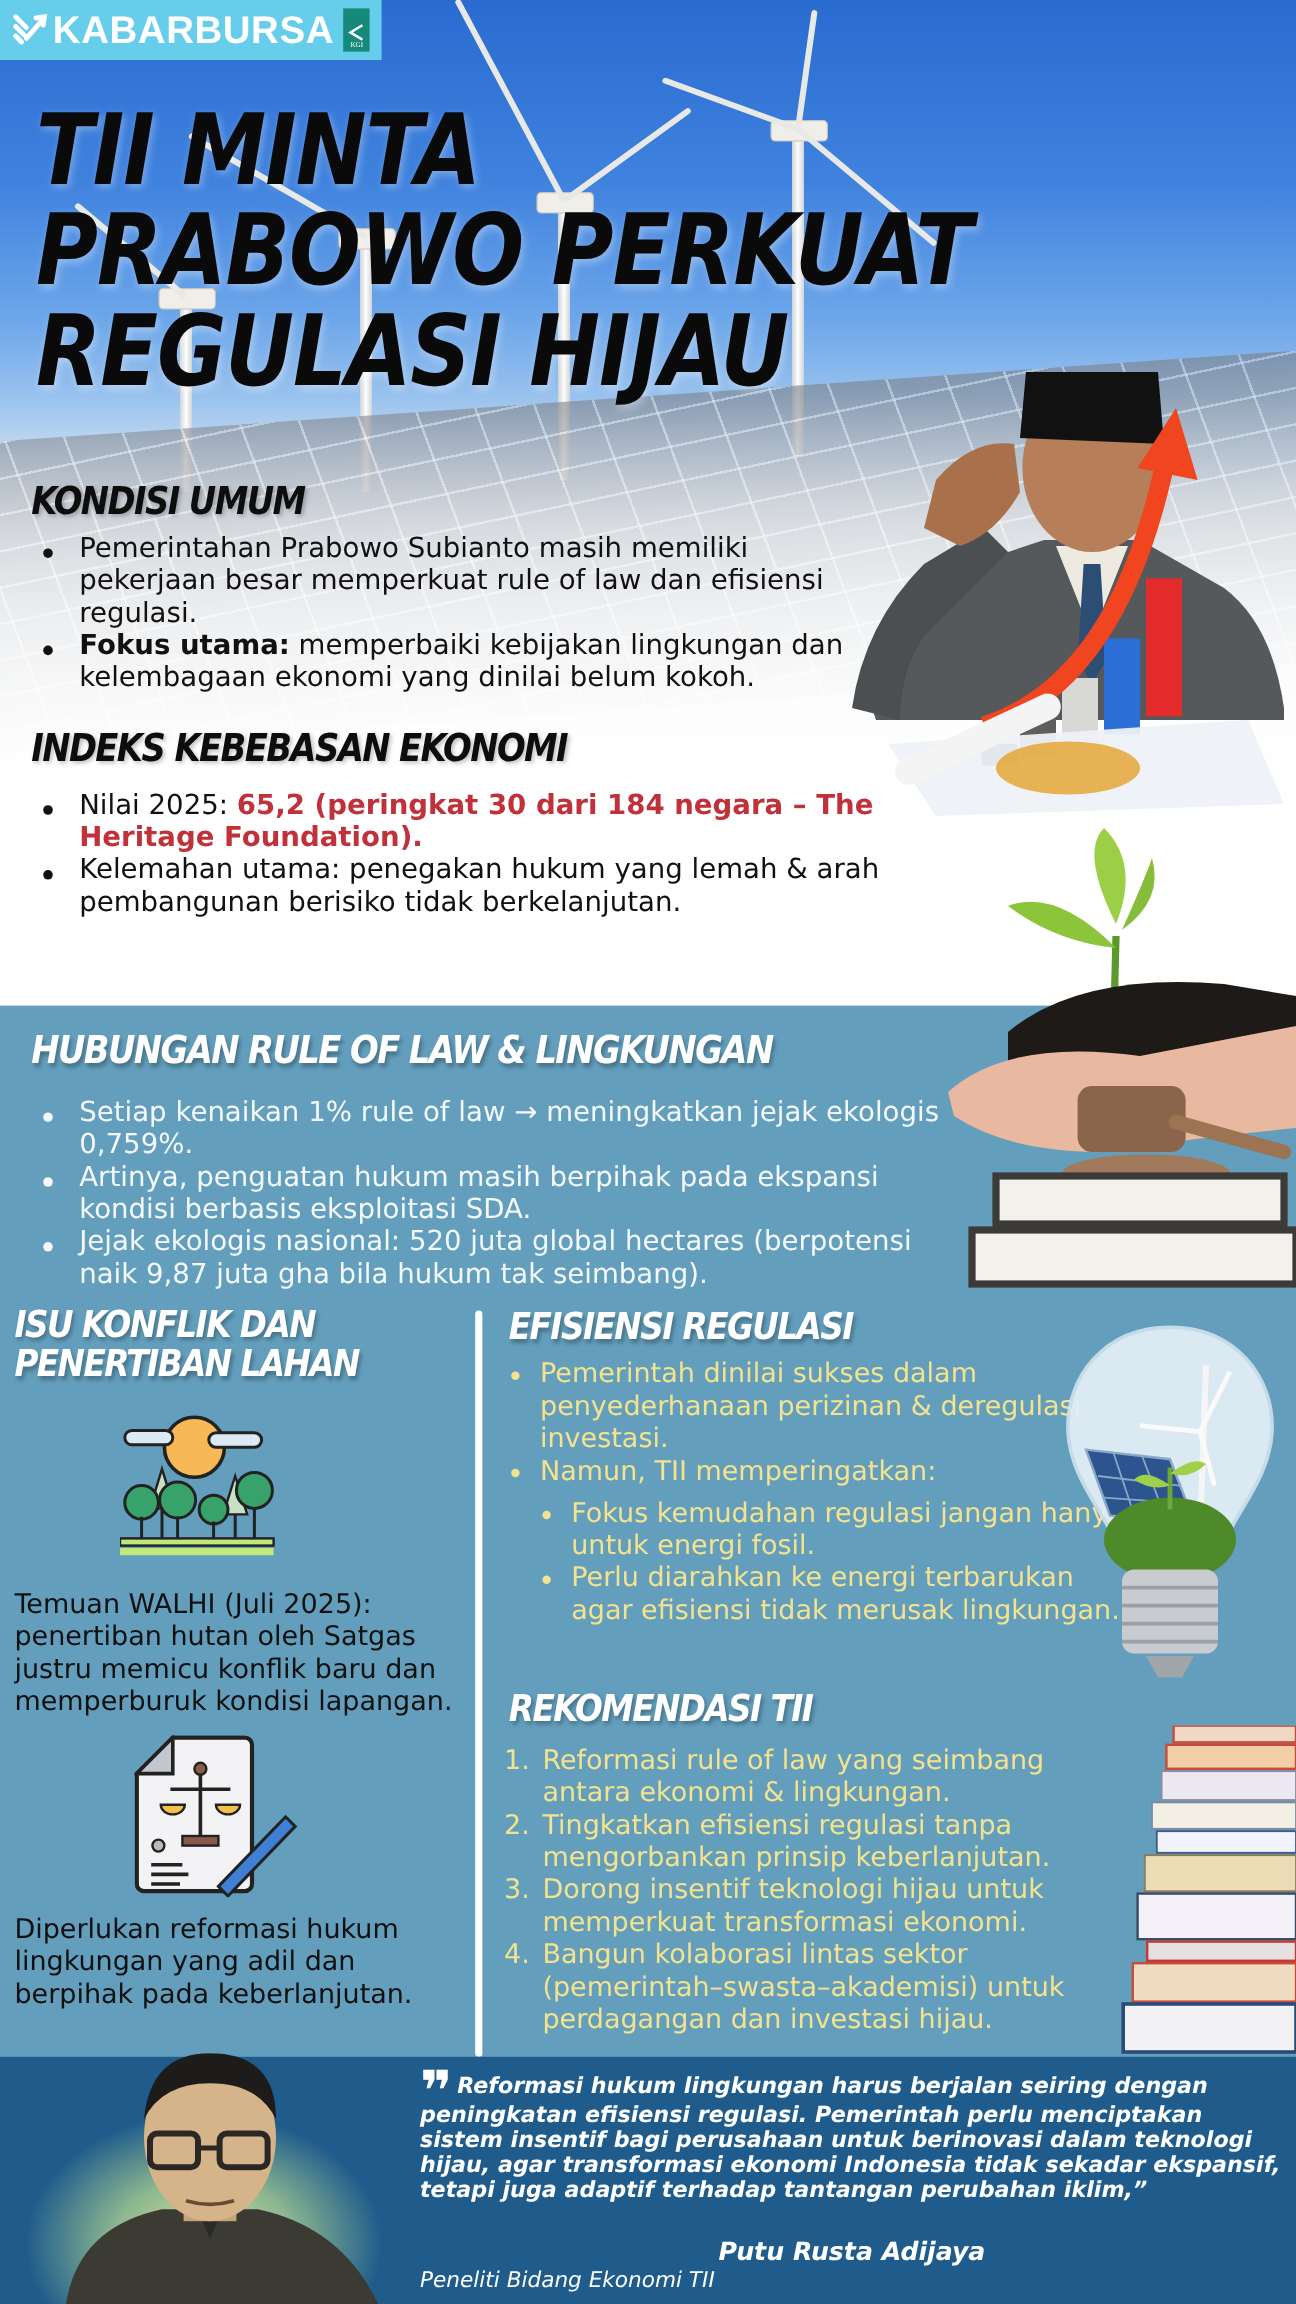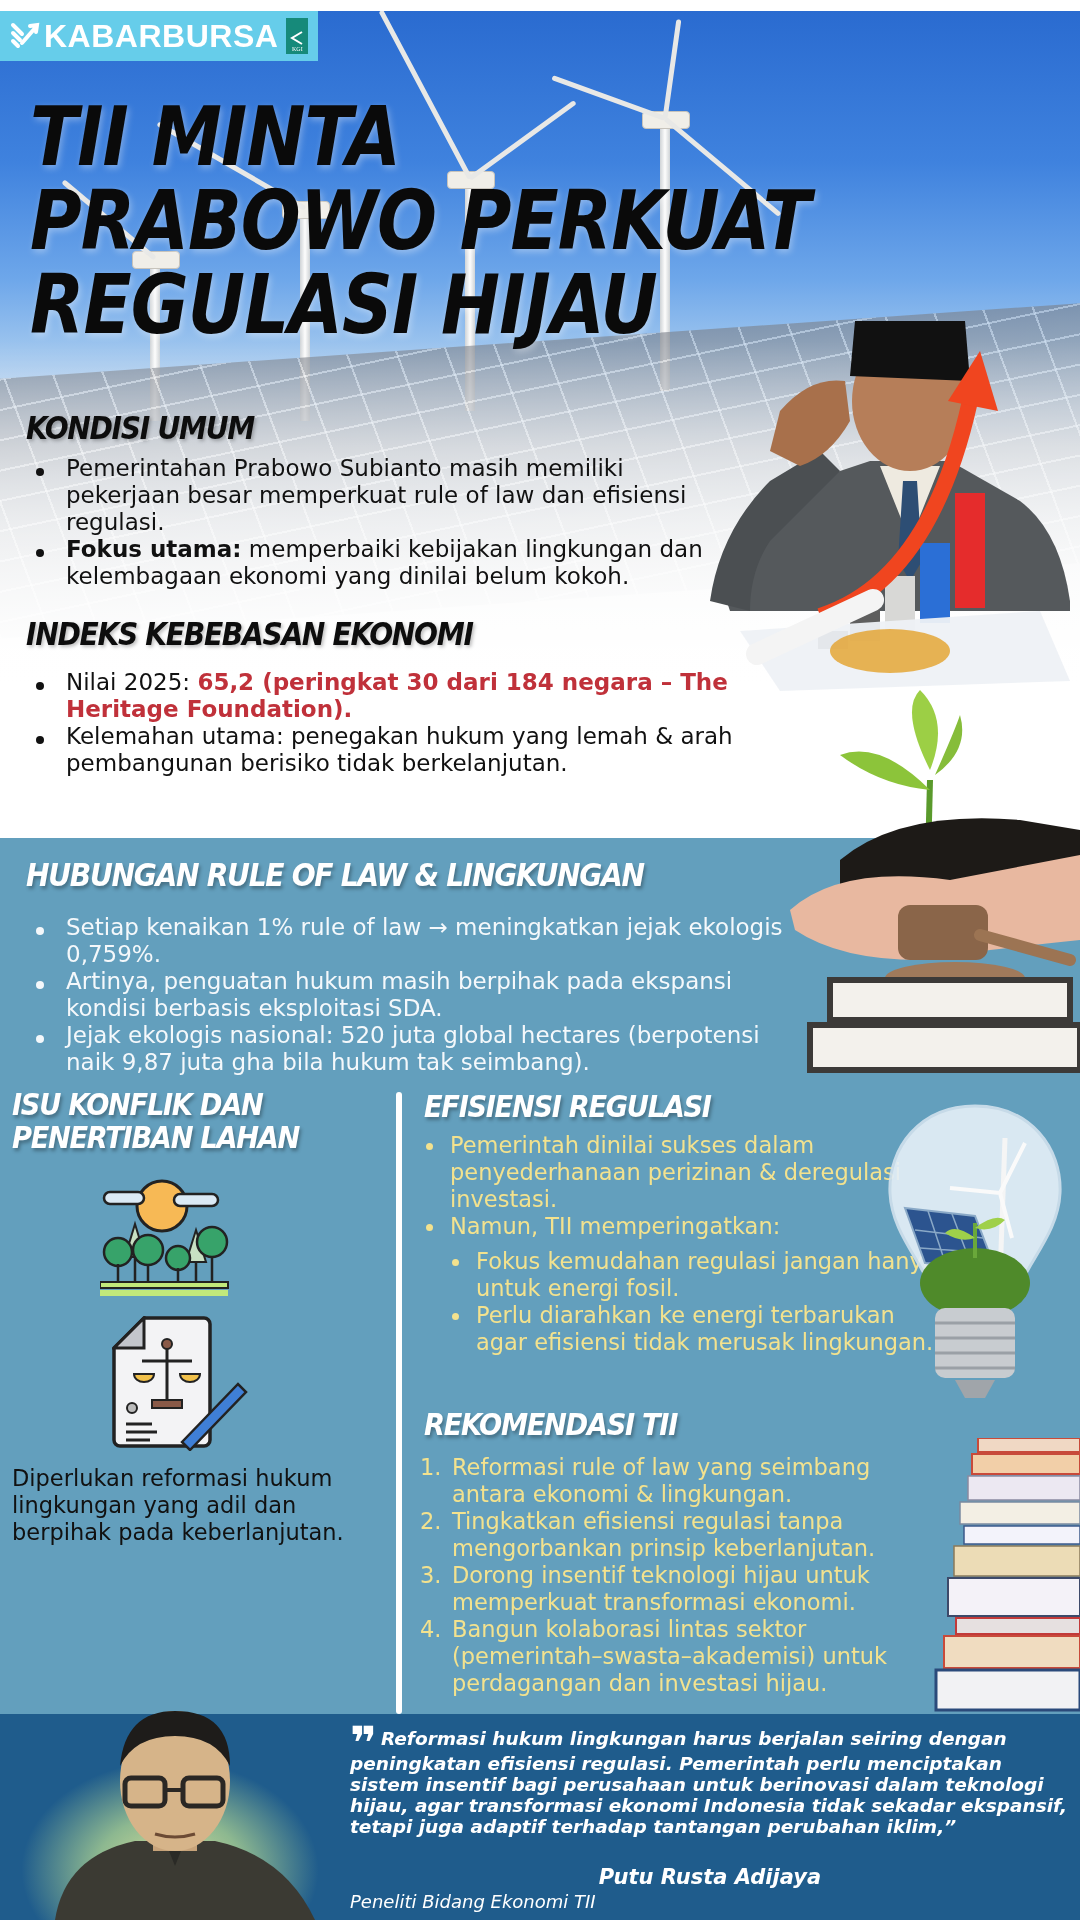--- a/index.html
+++ b/index.html
@@ -4,21 +4,20 @@
 <style>
   * { box-sizing: border-box; margin: 0; padding: 0; }
   html, body { width: 1080px; height: 1920px; overflow: hidden; }
   body { position: relative; font-family: "DejaVu Sans", sans-serif; background: #fff; }
 
   
   .hero {
     position: absolute; left: 0; top: 0; width: 1080px; height: 840px;
     background: linear-gradient(180deg, #2a6bd0 0%, #3f82de 18%, #6ea7ea 32%, #9cc4ee 40%, #dfe6ee 52%, #f2f3f4 66%, #ffffff 80%);
     overflow: hidden;
-    margin-top: 11px;
   }
   .solar {
     position: absolute; left: 0; top: 330px; width: 1080px; height: 260px;
     background:
       repeating-linear-gradient(70deg, rgba(255,255,255,0.55) 0 2px, transparent 2px 46px),
       repeating-linear-gradient(172deg, rgba(255,255,255,0.55) 0 2px, transparent 2px 30px),
       linear-gradient(180deg, #7b8089 0%, #aeb3ba 40%, #e6e8ea 100%);
     opacity: 0.6;
     transform: skewY(-4deg);
   }
@@ -246,20 +245,21 @@
     <path d="M35 52 L45 85 L25 85 Z" fill="#c8e0c3" stroke="#222" stroke-width="2"></path>
     <path d="M96 58 L106 90 L86 90 Z" fill="#c8e0c3" stroke="#222" stroke-width="2"></path>
     <circle cx="18" cy="80" r="14" fill="#37a36a" stroke="#222" stroke-width="2.5"></circle>
     <circle cx="48" cy="78" r="15" fill="#37a36a" stroke="#222" stroke-width="2.5"></circle>
     <circle cx="78" cy="86" r="12" fill="#37a36a" stroke="#222" stroke-width="2.5"></circle>
     <circle cx="112" cy="70" r="15" fill="#37a36a" stroke="#222" stroke-width="2.5"></circle>
     <path d="M18 92 V110 M48 92 V110 M78 96 V110 M112 84 V110 M35 85 V110 M96 90 V110" stroke="#222" stroke-width="2.5"></path>
     <rect x="0" y="110" width="128" height="6" fill="#c1e87a" stroke="#222" stroke-width="2"></rect>
     <rect x="0" y="118" width="128" height="6" fill="#c1e87a"></rect>
   </svg>
+  <p style="margin-top:22px;">Temuan WALHI (Juli 2025): penertiban hutan oleh Satgas justru memicu konflik baru dan memperburuk kondisi lapangan.</p>
   <svg width="140" height="135" viewBox="0 0 140 135" style="margin:14px 0 0 100px; display:block;">
     <path d="M32 2 H92 a6 6 0 0 1 6 6 V124 a6 6 0 0 1 -6 6 H8 a6 6 0 0 1 -6 -6 V32 Z" fill="#f3f3f5" stroke="#222" stroke-width="3.5"></path>
     <path d="M32 2 V32 H2 Z" fill="#c3c6cc" stroke="#222" stroke-width="3"></path>
     <circle cx="55" cy="28" r="5" fill="#8a5a48" stroke="#222" stroke-width="2"></circle>
     <path d="M55 33 V85 M30 45 H80" stroke="#222" stroke-width="3"></path>
     <path d="M22 58 a10 8 0 0 0 20 0 Z M68 58 a10 8 0 0 0 20 0 Z" fill="#f2c14a" stroke="#222" stroke-width="2"></path>
     <rect x="40" y="84" width="30" height="8" fill="#8a5a48" stroke="#222" stroke-width="2"></rect>
     <circle cx="20" cy="92" r="5" fill="#bbb" stroke="#222" stroke-width="2"></circle>
     <path d="M14 108 H40 M14 116 H45 M14 124 H38" stroke="#222" stroke-width="3"></path>
     <path d="M70 126 L126 68 L134 76 L78 134 Z" fill="#3f7fd6" stroke="#222" stroke-width="2.5"></path>

